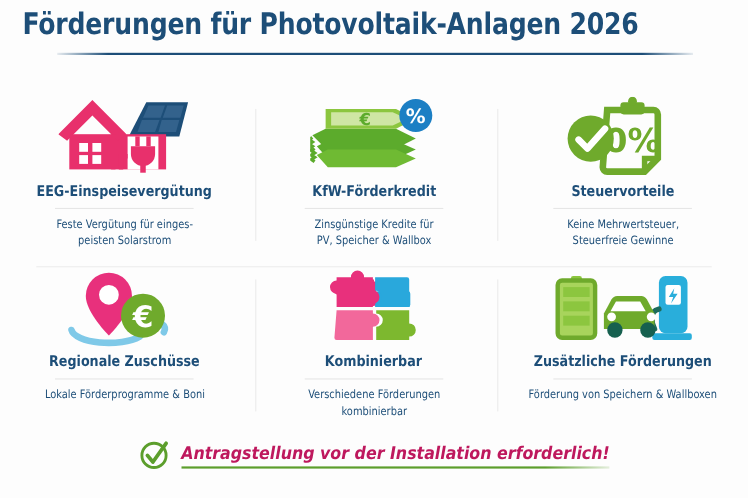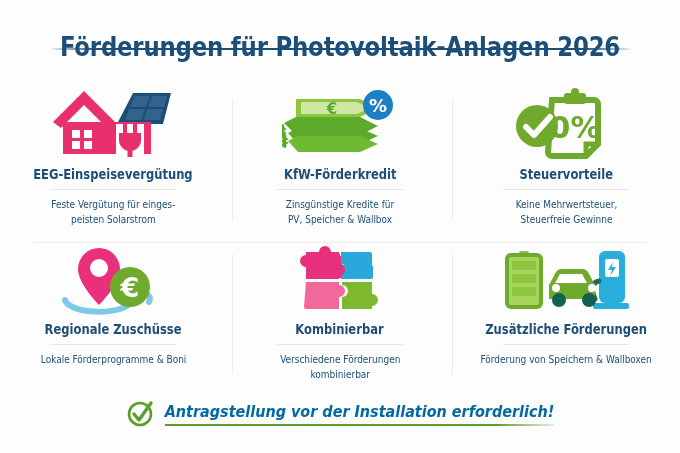--- a/index.html
+++ b/index.html
@@ -11,22 +11,22 @@
     position:relative;
   }
   #page{
     width:680px;height:453px;
     position:relative;
     background:#fdfdfd;
   }
 
   
   .header{
-    position:absolute;left:0;top:30px;width:680px;
-    text-align:center;
+    position:absolute;left:0;top:6px;width:680px;
+    text-align:left;
   }
   .header-title{
     font-family:"DejaVu Sans Condensed","Liberation Sans", sans-serif;
     font-size:27px;
     font-weight:bold;
     color:#1d4e78;
     letter-spacing:-0.2px;
     line-height:34px;
     white-space:nowrap;
     transform:scaleX(0.94);
@@ -89,21 +89,21 @@
   .footer{
     position:absolute;left:0;top:398px;width:680px;
     display:flex;align-items:center;justify-content:center;
   }
   .footer-check{
     width:30px;height:30px;margin-right:9px;flex:0 0 auto;
   }
   .footer-textwrap{position:relative;}
   .footer-text{
     font-family:"DejaVu Sans Condensed","Liberation Sans", sans-serif;
-    font-size:16px;font-weight:bold;font-style:italic;color:#0369a1;
+    font-size:16px;font-weight:bold;font-style:italic;color:#be185d;
     white-space:nowrap;line-height:22px;
     transform:scaleX(0.96);
   }
   .footer-rule{
     height:2px;margin-top:1px;
     background:linear-gradient(to right,#5c9e2c,#5c9e2c 85%,rgba(92,158,44,0.15));
   }
   svg{display:block;}
 </style>
 </head>

